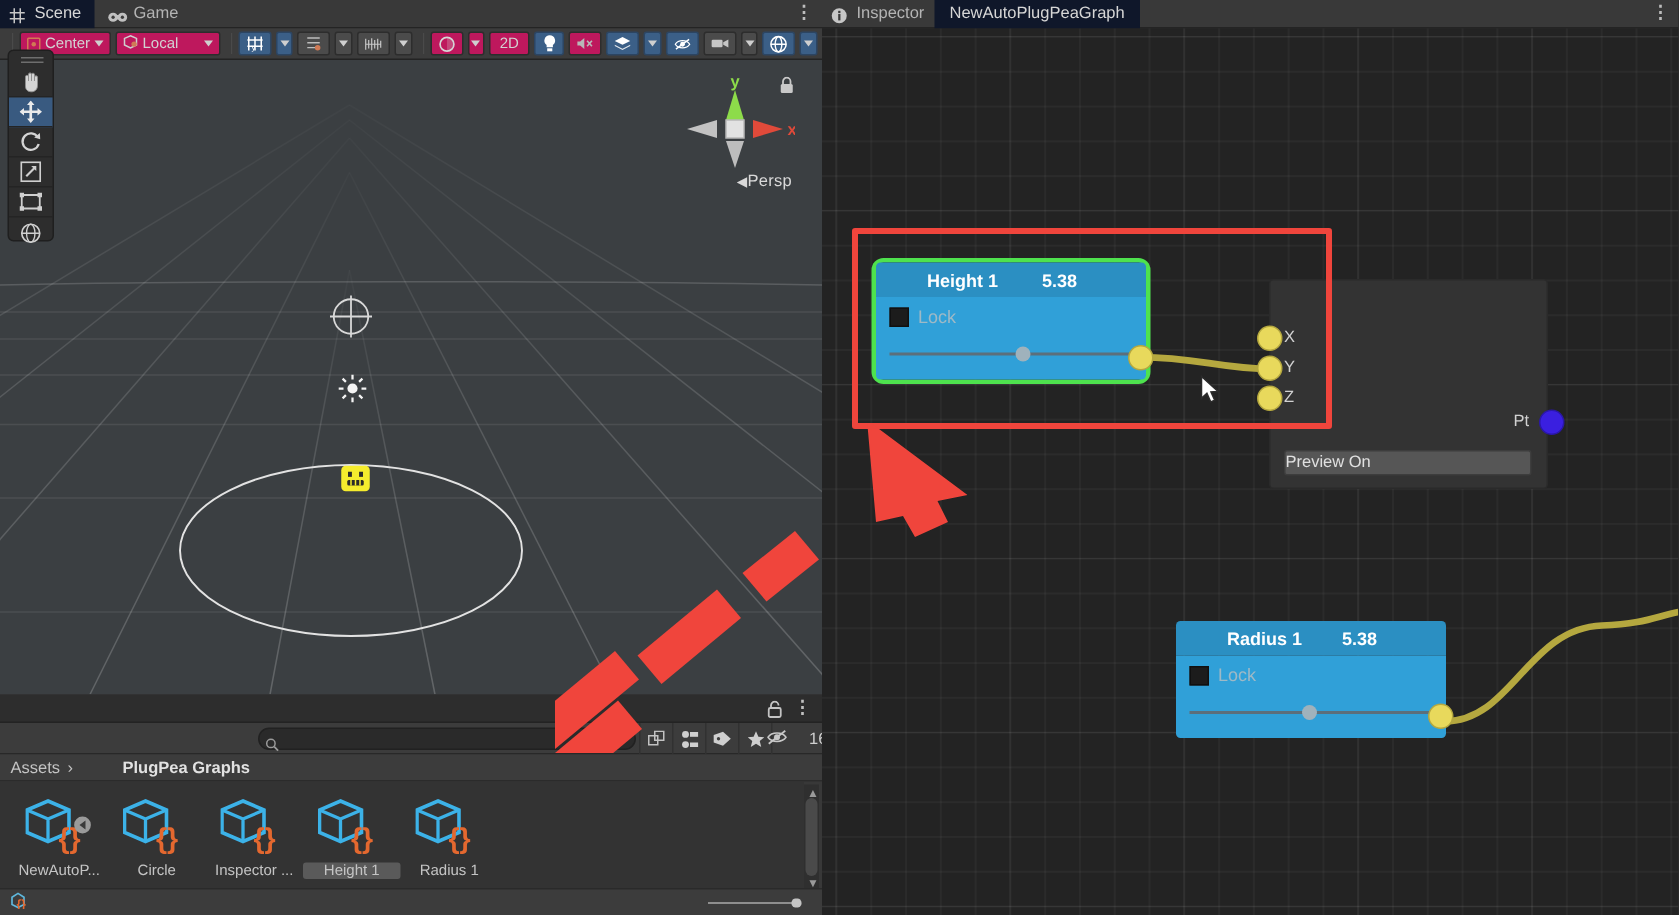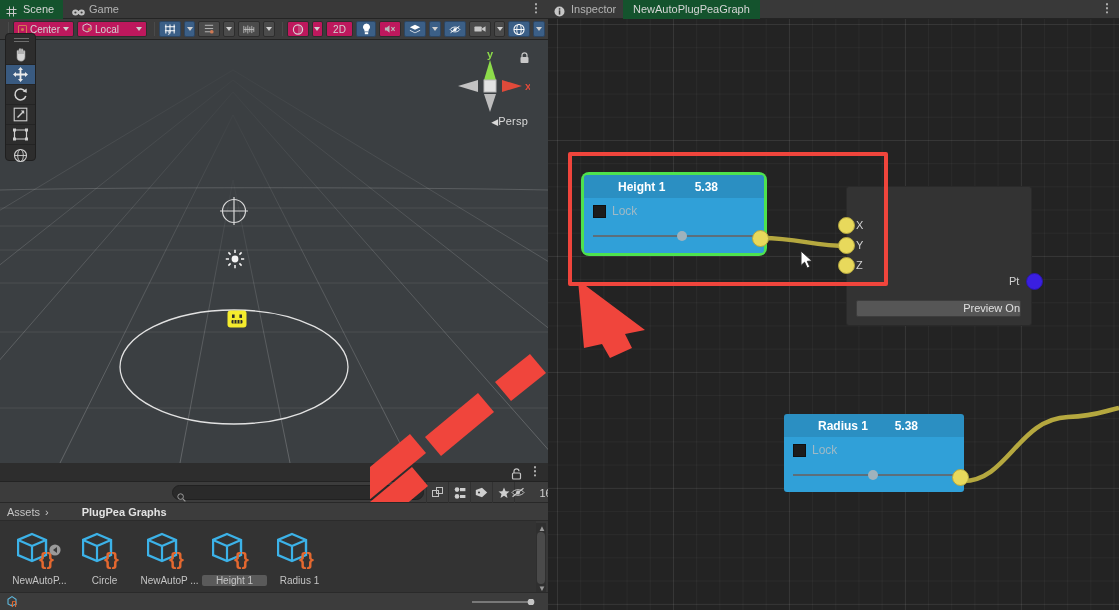--- a/index.html
+++ b/index.html
@@ -20,21 +20,21 @@
   .tabbar {
     position: absolute; left: 0; top: 0; width: 548px; height: 19px;
     background: #393939;
     border-bottom: 1px solid #242424;
   }
   .tab {
     position: absolute; top: 0; height: 19px; line-height: 19px;
     font-size: 11px; color: #b4b4b4; padding: 0 9px 0 6px;
     display: flex; align-items: center; gap: 4px;
   }
-  .tab.active { background: #14532d; color: #d6d6d6; }
+  .tab.active { background: #0f172a; color: #d6d6d6; }
   .tab .ticon { display:inline-block; width: 13px; height: 11px; position: relative; }
 
   .tab-kebab {
     position: absolute; right: 6px; top: 0; width: 12px; height: 19px;
     color: #bdbdbd; font-size: 12px; text-align: center; line-height: 17px;
     letter-spacing: 0; font-weight: bold;
   }
 
   
   #scene-toolbar {
@@ -203,21 +203,21 @@
     position:absolute; background: #333333; border-radius: 3px;
     border: 1px solid #2a2a2a;
   }
   #construct-node .cn-title {
     color: #f0f0f0; font-size: 12px; font-weight: bold; text-align:center;
     padding-top: 10px;
   }
   #preview-btn {
     position:absolute; left: 9px; bottom: 8px; width: 165px; height: 17px;
     background: #565656; border: 1px solid #3d3d3d; border-radius: 2px;
-    color: #e0e0e0; font-size: 11px; text-align:right; line-height: 15px;
+    color: #e0e0e0; font-size: 11px; text-align:left; line-height: 15px;
   }
 
   
   #redbox {
     position:absolute; left: 568px; top: 152px; width: 320px; height: 134px;
     border: 4px solid #f0453c; border-radius: 2px; pointer-events:none;
   }
   #redarrow { position:absolute; left: 370px; top: 282px; width: 275px; height: 220px;
               pointer-events:none; }
   #cursor { position:absolute; left: 800px; top: 250px; }
@@ -599,21 +599,21 @@
           <div class="alabel">Circle</div>
         </div>
         <div class="asset">
           <div class="thumb">
             <svg width="46" height="42" viewBox="0 0 46 42">
               <path d="M15 4 L29 10 V25 L15 31 L1 25 V10 Z" fill="none" stroke="#3cb2e8" stroke-width="2.4"></path>
               <path d="M1 10 L15 16 L29 10 M15 16 V31" fill="none" stroke="#3cb2e8" stroke-width="2.2"></path>
               <text x="22" y="35" fill="#e4682f" font-size="19" font-weight="bold" font-family="Liberation Sans, sans-serif">{}</text>
               </svg>
           </div>
-          <div class="alabel">NewAutoP ...</div>
+          <div class="alabel">Inspector ...</div>
         </div>
         <div class="asset">
           <div class="thumb">
             <svg width="46" height="42" viewBox="0 0 46 42">
               <path d="M15 4 L29 10 V25 L15 31 L1 25 V10 Z" fill="none" stroke="#3cb2e8" stroke-width="2.4"></path>
               <path d="M1 10 L15 16 L29 10 M15 16 V31" fill="none" stroke="#3cb2e8" stroke-width="2.2"></path>
               <text x="22" y="35" fill="#e4682f" font-size="19" font-weight="bold" font-family="Liberation Sans, sans-serif">{}</text>
               </svg>
           </div>
           <div class="alabel hl">Height 1</div>

